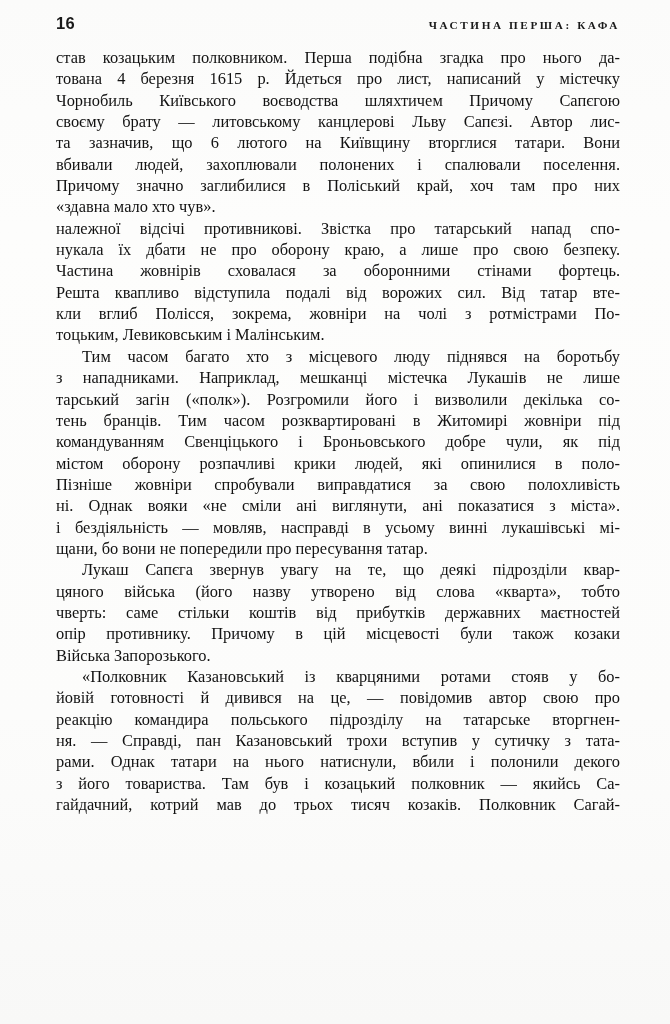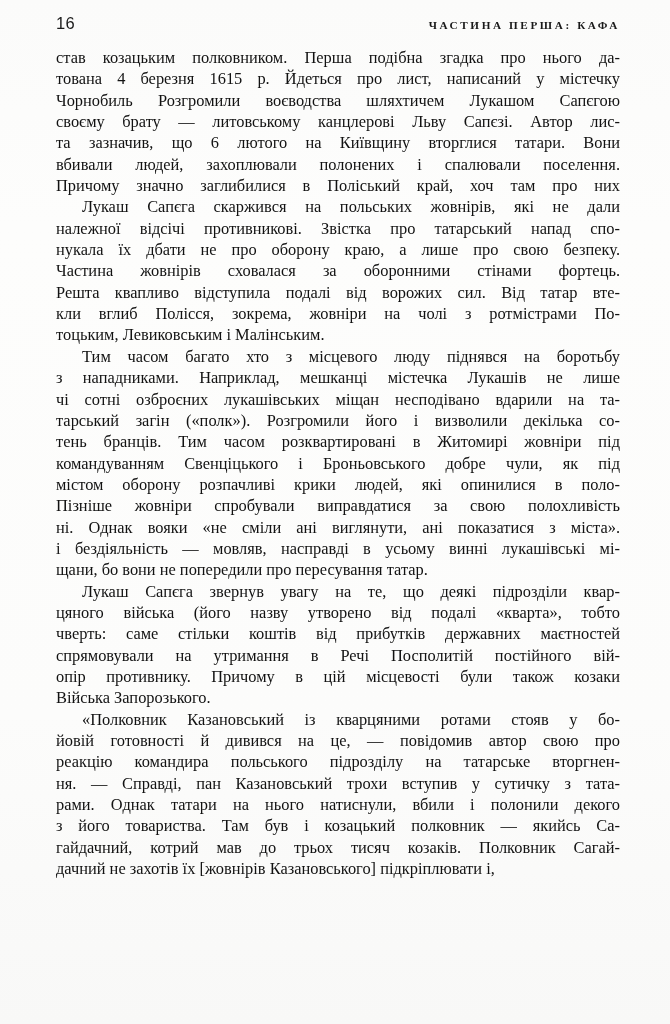--- a/index.html
+++ b/index.html
@@ -32,21 +32,21 @@
     right: 50px;
     height: 24px;
     display: flex;
     align-items: baseline;
     justify-content: space-between;
   }
 
   .folio {
     font-family: "Liberation Sans", "DejaVu Sans", sans-serif;
     font-size: 16.5px;
-    font-weight: 400;
+    font-weight: 700;
     color: #1a1a1a;
     letter-spacing: 0.2px;
   }
 
   .running-head {
     font-size: 11.2px;
     font-weight: 600;
     color: #191919;
     letter-spacing: 2.6px;
     text-transform: uppercase;
@@ -89,61 +89,58 @@
 
   <div class="page-header">
     <span class="folio">16</span>
     <span class="running-head">ЧАСТИНА ПЕРША: КАФА</span>
   </div>
 
   <div class="body-text">
       <div>
         <span class="ln">став козацьким полковником. Перша подібна згадка про нього да-</span>
         <span class="ln">тована 4 березня 1615 р. Йдеться про лист, написаний у містечку</span>
-        <span class="ln">Чорнобиль Розгромили воєводства шляхтичем Лукашом Сапєгою</span>
+        <span class="ln">Чорнобиль Київського воєводства шляхтичем Причому Сапєгою</span>
         <span class="ln">своєму брату — литовському канцлерові Льву Сапєзі. Автор лис-</span>
         <span class="ln">та зазначив, що 6 лютого на Київщину вторглися татари. Вони</span>
         <span class="ln">вбивали людей, захоплювали полонених і спалювали поселення.</span>
         <span class="ln">Причому значно заглибилися в Поліський край, хоч там про них</span>
+        <span class="ln end">«здавна мало хто чув».</span>
       </div>
       <div>
-        <span class="ln indent">Лукаш Сапєга скаржився на польських жовнірів, які не дали</span>
         <span class="ln">належної відсічі противникові. Звістка про татарський напад спо-</span>
         <span class="ln">нукала їх дбати не про оборону краю, а лише про свою безпеку.</span>
         <span class="ln">Частина жовнірів сховалася за оборонними стінами фортець.</span>
         <span class="ln">Решта квапливо відступила подалі від ворожих сил. Від татар вте-</span>
         <span class="ln">кли вглиб Полісся, зокрема, жовніри на чолі з ротмістрами По-</span>
         <span class="ln end">тоцьким, Левиковським і Малінським.</span>
       </div>
       <div>
         <span class="ln indent">Тим часом багато хто з місцевого люду піднявся на боротьбу</span>
         <span class="ln">з нападниками. Наприклад, мешканці містечка Лукашів не лише</span>
-        <span class="ln">чі сотні озброєних лукашівських міщан несподівано вдарили на та-</span>
         <span class="ln">тарський загін («полк»). Розгромили його і визволили декілька со-</span>
         <span class="ln">тень бранців. Тим часом розквартировані в Житомирі жовніри під</span>
         <span class="ln">командуванням Свенціцького і Броньовського добре чули, як під</span>
         <span class="ln">містом оборону розпачливі крики людей, які опинилися в поло-</span>
         <span class="ln">Пізніше жовніри спробували виправдатися за свою полохливість</span>
         <span class="ln">ні. Однак вояки «не сміли ані виглянути, ані показатися з міста».</span>
         <span class="ln">і бездіяльність — мовляв, насправді в усьому винні лукашівські мі-</span>
         <span class="ln end">щани, бо вони не попередили про пересування татар.</span>
       </div>
       <div>
         <span class="ln indent">Лукаш Сапєга звернув увагу на те, що деякі підрозділи квар-</span>
-        <span class="ln">цяного війська (його назву утворено від подалі «кварта», тобто</span>
+        <span class="ln">цяного війська (його назву утворено від слова «кварта», тобто</span>
         <span class="ln">чверть: саме стільки коштів від прибутків державних маєтностей</span>
-        <span class="ln">спрямовували на утримання в Речі Посполитій постійного вій-</span>
         <span class="ln">опір противнику. Причому в цій місцевості були також козаки</span>
         <span class="ln end">Війська Запорозького.</span>
       </div>
       <div>
         <span class="ln indent">«Полковник Казановський із кварцяними ротами стояв у бо-</span>
         <span class="ln">йовій готовності й дивився на це, — повідомив автор свою про</span>
         <span class="ln">реакцію командира польського підрозділу на татарське вторгнен-</span>
         <span class="ln">ня. — Справді, пан Казановський трохи вступив у сутичку з тата-</span>
         <span class="ln">рами. Однак татари на нього натиснули, вбили і полонили декого</span>
         <span class="ln">з його товариства. Там був і козацький полковник — якийсь Са-</span>
         <span class="ln">гайдачний, котрий мав до трьох тисяч козаків. Полковник Сагай-</span>
-        <span class="ln end">дачний не захотів їх [жовнірів Казановського] підкріплювати і,</span>
       </div>
     </div>
 
 </div>
 
 </body></html>

